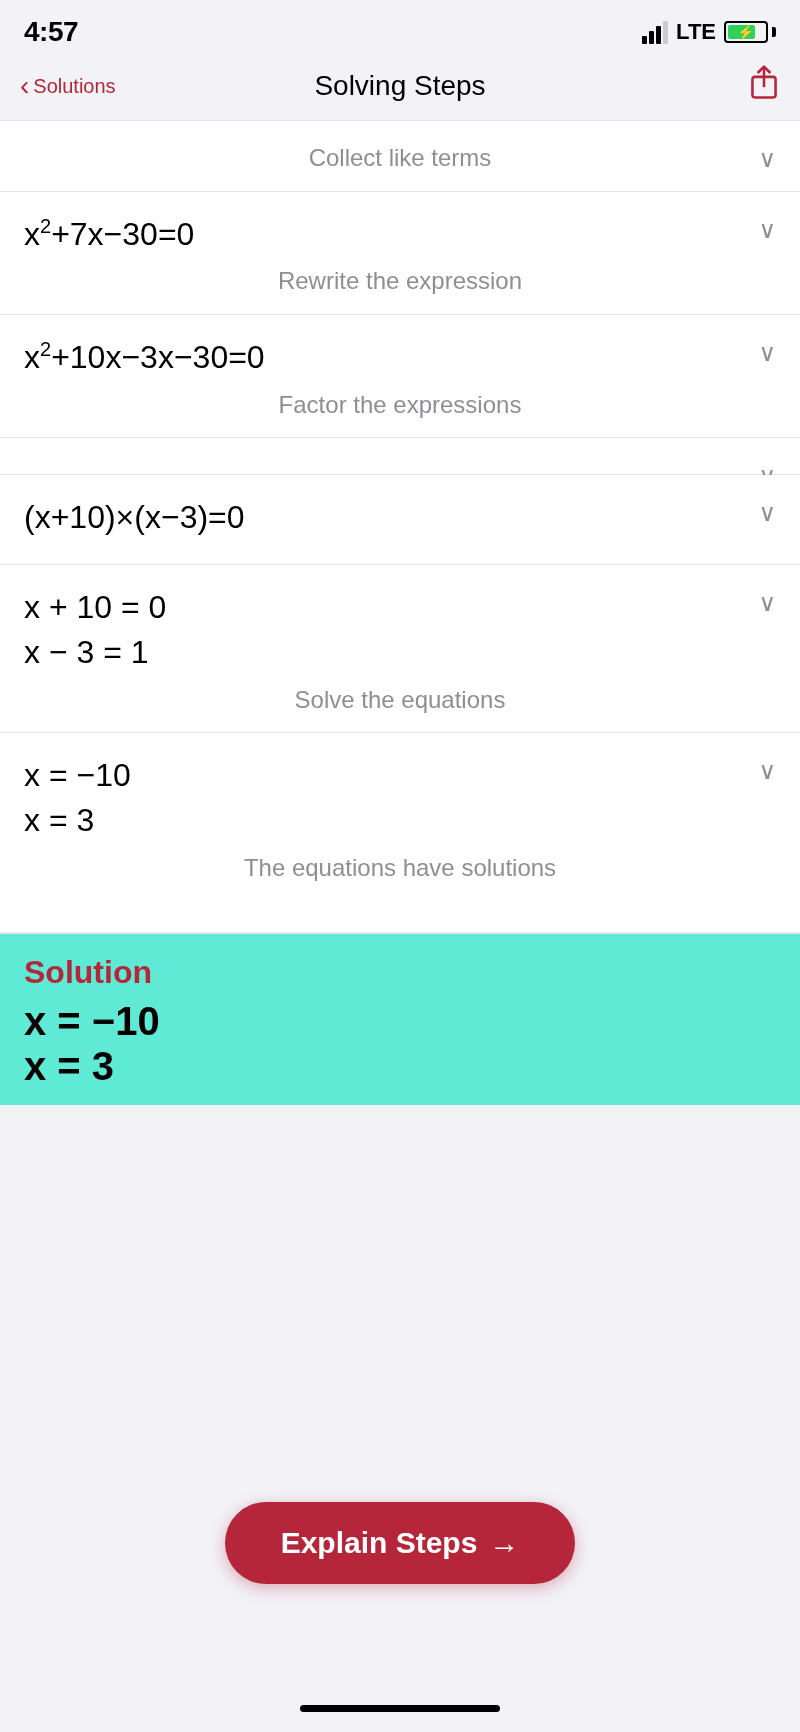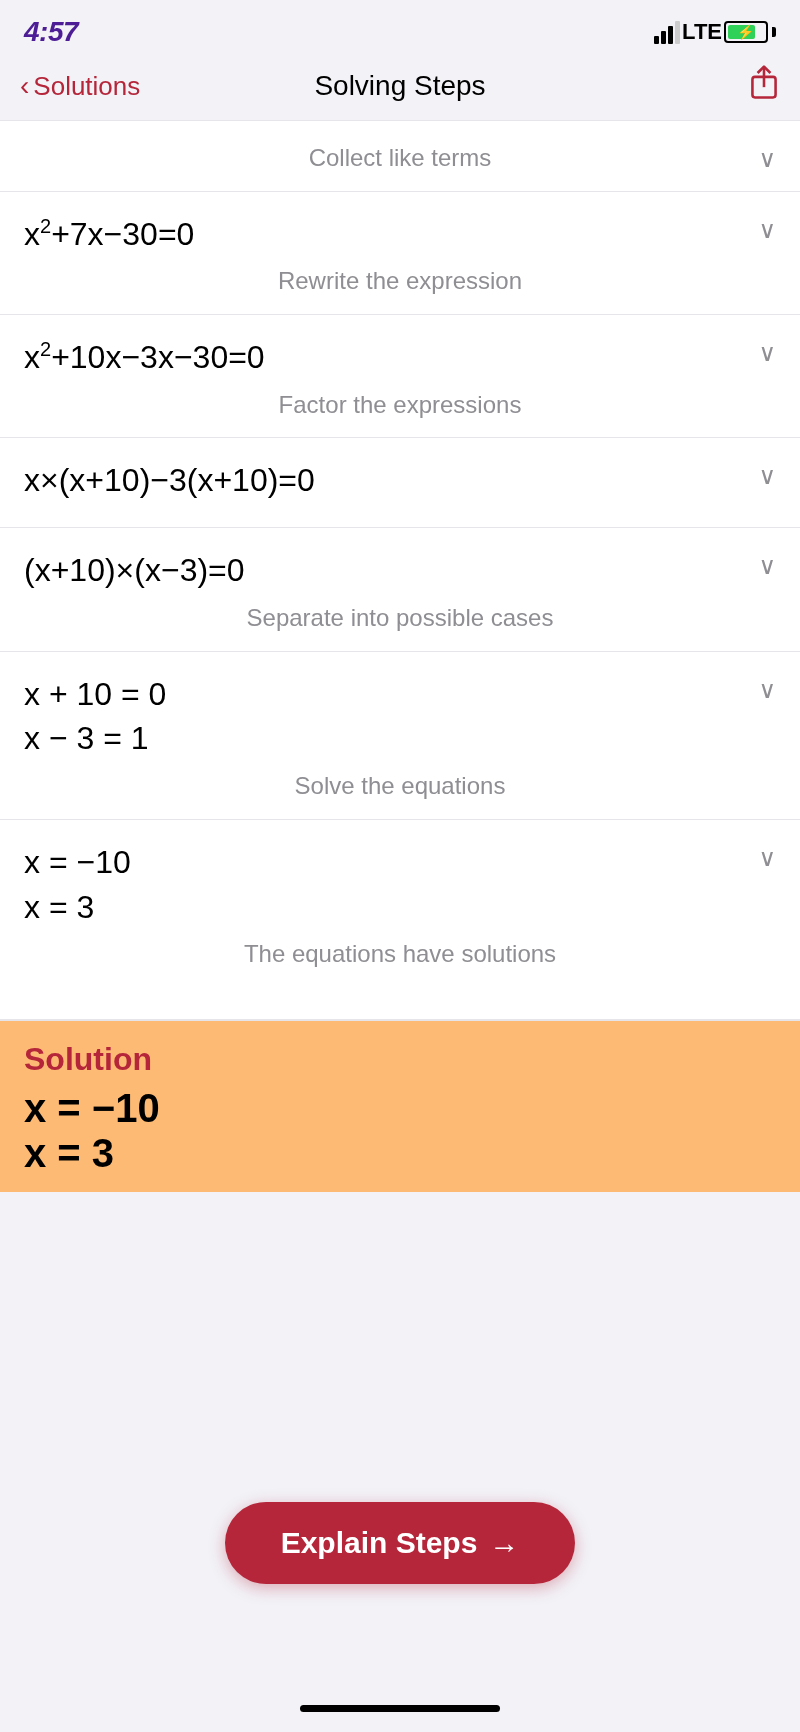--- a/index.html
+++ b/index.html
@@ -18,28 +18,27 @@
       background: #f2f2f7;
       display: flex;
       align-items: center;
       justify-content: space-between;
       padding: 12px 24px 4px 24px;
       height: 56px;
     }
     .status-time {
       font-size: 28px;
       font-weight: 600;
-      color: #4c1d95;
+      color: #000000;
       letter-spacing: -0.5px;
-      font-style: italic;
     }
     .status-icons {
       display: flex;
       align-items: center;
-      gap: 2px;
+      gap: 8px;
     }
     .signal-bars {
       display: flex;
       align-items: flex-end;
       gap: 2px;
     }
     .signal-bar {
       width: 5px;
       background: #000;
       border-radius: 1px;
@@ -102,21 +101,21 @@
       color: #b5263a;
       font-size: 26px;
       cursor: pointer;
     }
     .nav-back-chevron {
       font-size: 28px;
       color: #b5263a;
       font-weight: 300;
     }
     .nav-back-text {
-      font-size: 26px;
+      font-size: 20px;
       color: #b5263a;
       font-weight: 400;
     }
     .nav-title {
       font-size: 28px;
       font-weight: 400;
       color: #000;
       position: absolute;
       left: 50%;
       transform: translateX(-50%);
@@ -164,21 +163,21 @@
 
     
     .sup {
       font-size: 20px;
       vertical-align: super;
       line-height: 0;
     }
 
     
     .solution-section {
-      background: #fdba74;
+      background: #5eead4;
       padding: 20px 24px 16px 24px;
       border-top: 1px solid #e5e5ea;
       margin-top: 0;
     }
     .solution-label {
       font-size: 32px;
       font-weight: 700;
       color: #b5263a;
       margin-bottom: 4px;
     }
@@ -287,31 +286,27 @@
   <div class="step-row">
     <span class="step-chevron">∨</span>
     <div class="step-equation">
       x<span class="sup">2</span>+10x−3x−30=0
     </div>
     <div class="step-description">Factor the expressions</div>
   </div>
 
   <div class="step-row">
     <span class="step-chevron">∨</span>
-    <div class="step-equation">
-      x×(x+10)−3(x+10)=0
-    </div>
   </div>
 
   <div class="step-row">
     <span class="step-chevron">∨</span>
     <div class="step-equation">
       (x+10)×(x−3)=0
     </div>
-    <div class="step-description">Separate into possible cases</div>
   </div>
 
   <div class="step-row">
     <span class="step-chevron">∨</span>
     <div class="step-equation">
       <div>x + 10 = 0</div>
       <div>x − 3 = 1</div>
     </div>
     <div class="step-description">Solve the equations</div>
   </div>

